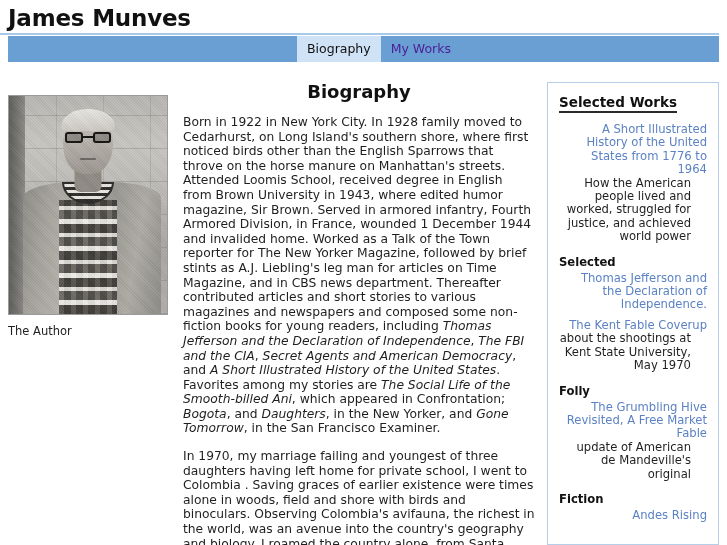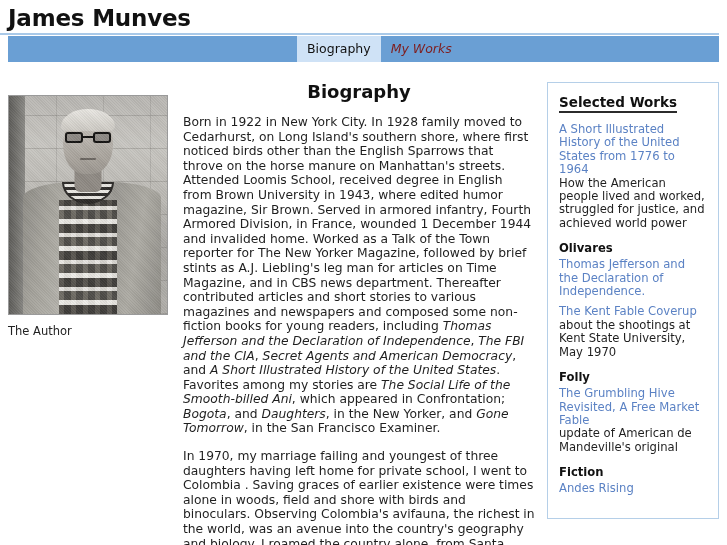--- a/index.html
+++ b/index.html
@@ -67,22 +67,21 @@
     color: #2c2c2c;
     cursor: pointer;
     white-space: nowrap;
   }
   .tab.active {
     background: #cfe2f6;
     color: #111111;
     font-weight: normal;
   }
   .tab.inactive {
-    color: #7f1d1d;
-    font-style: italic;
+    color: #4c1d95;
   }
 
   
   .content {
     position: absolute;
     left: 0;
     top: 70px;
     width: 727px;
   }
 
@@ -303,23 +302,23 @@
     font-size: 11.6px;
     line-height: 13.4px;
     color: #5b82c4;
     text-decoration: none;
     cursor: pointer;
   }
   .work-desc {
     font-size: 11.6px;
     line-height: 13.4px;
     color: #1f1f1f;
-    margin: 0 0 8px 0;
-  }
-  .work-item { margin-bottom: 7px; }
+    margin: 0 16px 8px 0;
+  }
+  .work-item { margin-bottom: 7px; text-align: right; }
 </style>
 </head>
 <body>
 
 <div id="page">
 
   <div class="site-header">
     <h1 class="site-title">James Munves</h1>
   </div>
   <div class="title-rule"></div>
@@ -366,21 +365,21 @@
       <div class="side-box">
         <div class="side-title">Selected Works</div>
         <div id="works-groups">
             <div class="works-group">
               <div class="work-item">
                 <a class="work-link">A Short Illustrated History of the United States from 1776 to 1964</a>
                 <div class="work-desc">How the American people lived and worked, struggled for justice, and achieved world power</div>
               </div>
             </div>
             <div class="works-group">
-              <div class="works-cat">Olivares</div>
+              <div class="works-cat">Selected</div>
               <div class="work-item">
                 <a class="work-link">Thomas Jefferson and the Declaration of Independence.</a>
               </div>
               <div class="work-item">
                 <a class="work-link">The Kent Fable Coverup</a>
                 <div class="work-desc">about the shootings at Kent State University, May 1970</div>
               </div>
             </div>
             <div class="works-group">
               <div class="works-cat">Folly</div>

